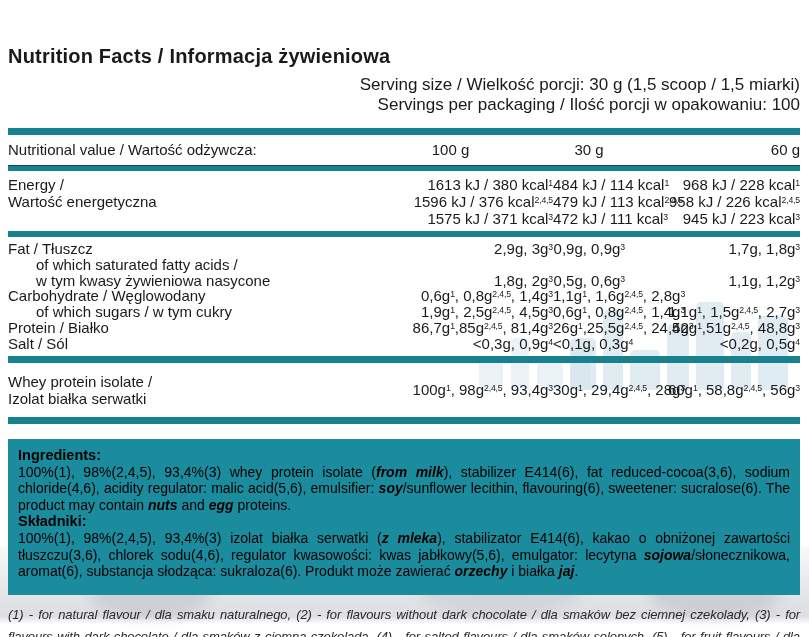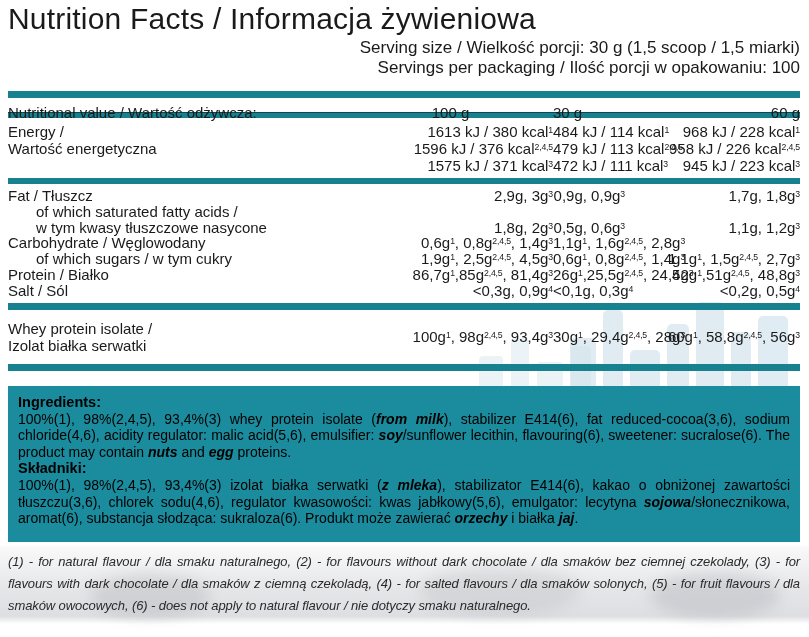--- a/index.html
+++ b/index.html
@@ -18,30 +18,30 @@
   .wm{position:absolute;z-index:0;pointer-events:none;}
   .wm-city{right:4px;top:298px;width:235px;height:92px;display:flex;align-items:flex-end;gap:7px;opacity:.55;}
   .wm-city div{background:#c7dde9;border-radius:5px 5px 0 0;}
   .wm-city2{right:150px;top:330px;width:180px;height:60px;display:flex;align-items:flex-end;gap:8px;opacity:.4;}
   .wm-city2 div{background:#cfe2ec;border-radius:4px 4px 0 0;}
   .wm-photo{left:0;top:546px;width:809px;height:78px;
     background:linear-gradient(to bottom,rgba(200,202,208,.10) 0%,rgba(180,182,190,.34) 55%,rgba(172,174,182,.40) 90%,rgba(255,255,255,0) 100%);}
   .wm-blob{position:absolute;border-radius:50%;filter:blur(7px);}
   
   .page{position:relative;z-index:1;padding:6px 9px 0 8px;}
-  .title{font-size:30px;font-weight:normal;line-height:26px;letter-spacing:.2px;}
+  .title{font-size:20px;font-weight:bold;line-height:26px;letter-spacing:.2px;margin-top:37px;}
   .serving-lines{margin-top:6px;font-size:17px;line-height:20px;text-align:right;}
   .bar{height:6px;background:var(--bar-teal);}
   .bar.first{margin-top:13px;height:7px;}
   .bar.edged{border-top:1.5px solid #16444d;height:5px;}
   .bar.thick{height:7px;}
   .trow{display:grid;grid-template-columns:340px 205px 72px 175px;font-size:15px;line-height:15.8px;}
-  .thead{align-items:center;height:14px;line-height:30px;font-size:15px;}
+  .thead{align-items:center;height:30px;line-height:30px;font-size:15px;}
   .thead .c100{text-align:center;}
-  .thead .c30{}
+  .thead .c30{text-align:center;}
   .thead .c60{text-align:right;}
   .cell.v{text-align:right;white-space:nowrap;}
   .energy{padding:5px 0 4px 0;line-height:17px;}
   .rows-block{padding:4px 0 4px 0;}
   .indent{padding-left:28px;}
   .align-bottom .cell.v{align-self:end;}
   .lbl-line{display:block;}
   .whey{min-height:54px;align-items:center;line-height:17px;}
   .gap-strip{height:15px;}
   sup{font-size:.58em;vertical-align:.5em;line-height:0;letter-spacing:-.02em;}
@@ -118,21 +118,21 @@
   <div class="rows-block">
     <div class="trow">
       <div class="cell">Fat / Tłuszcz</div>
       <div class="cell v">2,9g, 3g<sup>3</sup></div>
       <div class="cell v">0,9g, 0,9g<sup>3</sup></div>
       <div class="cell v">1,7g, 1,8g<sup>3</sup></div>
     </div>
     <div class="trow align-bottom">
       <div class="cell indent">
         <span class="lbl-line">of which saturated fatty acids /</span>
-        <span class="lbl-line">w tym kwasy tłuszczowe nasycone</span>
+        <span class="lbl-line">w tym kwasy żywieniowa nasycone</span>
       </div>
       <div class="cell v">1,8g, 2g<sup>3</sup></div>
       <div class="cell v">0,5g, 0,6g<sup>3</sup></div>
       <div class="cell v">1,1g, 1,2g<sup>3</sup></div>
     </div>
     <div class="trow">
       <div class="cell">Carbohydrate / Węglowodany</div>
       <div class="cell v">0,6g<sup>1</sup>, 0,8g<sup>2,4,5</sup>, 1,4g<sup>3</sup></div>
       <div class="cell v">1,1g<sup>1</sup>, 1,6g<sup>2,4,5</sup>, 2,8g<sup>3</sup></div>
     </div>

